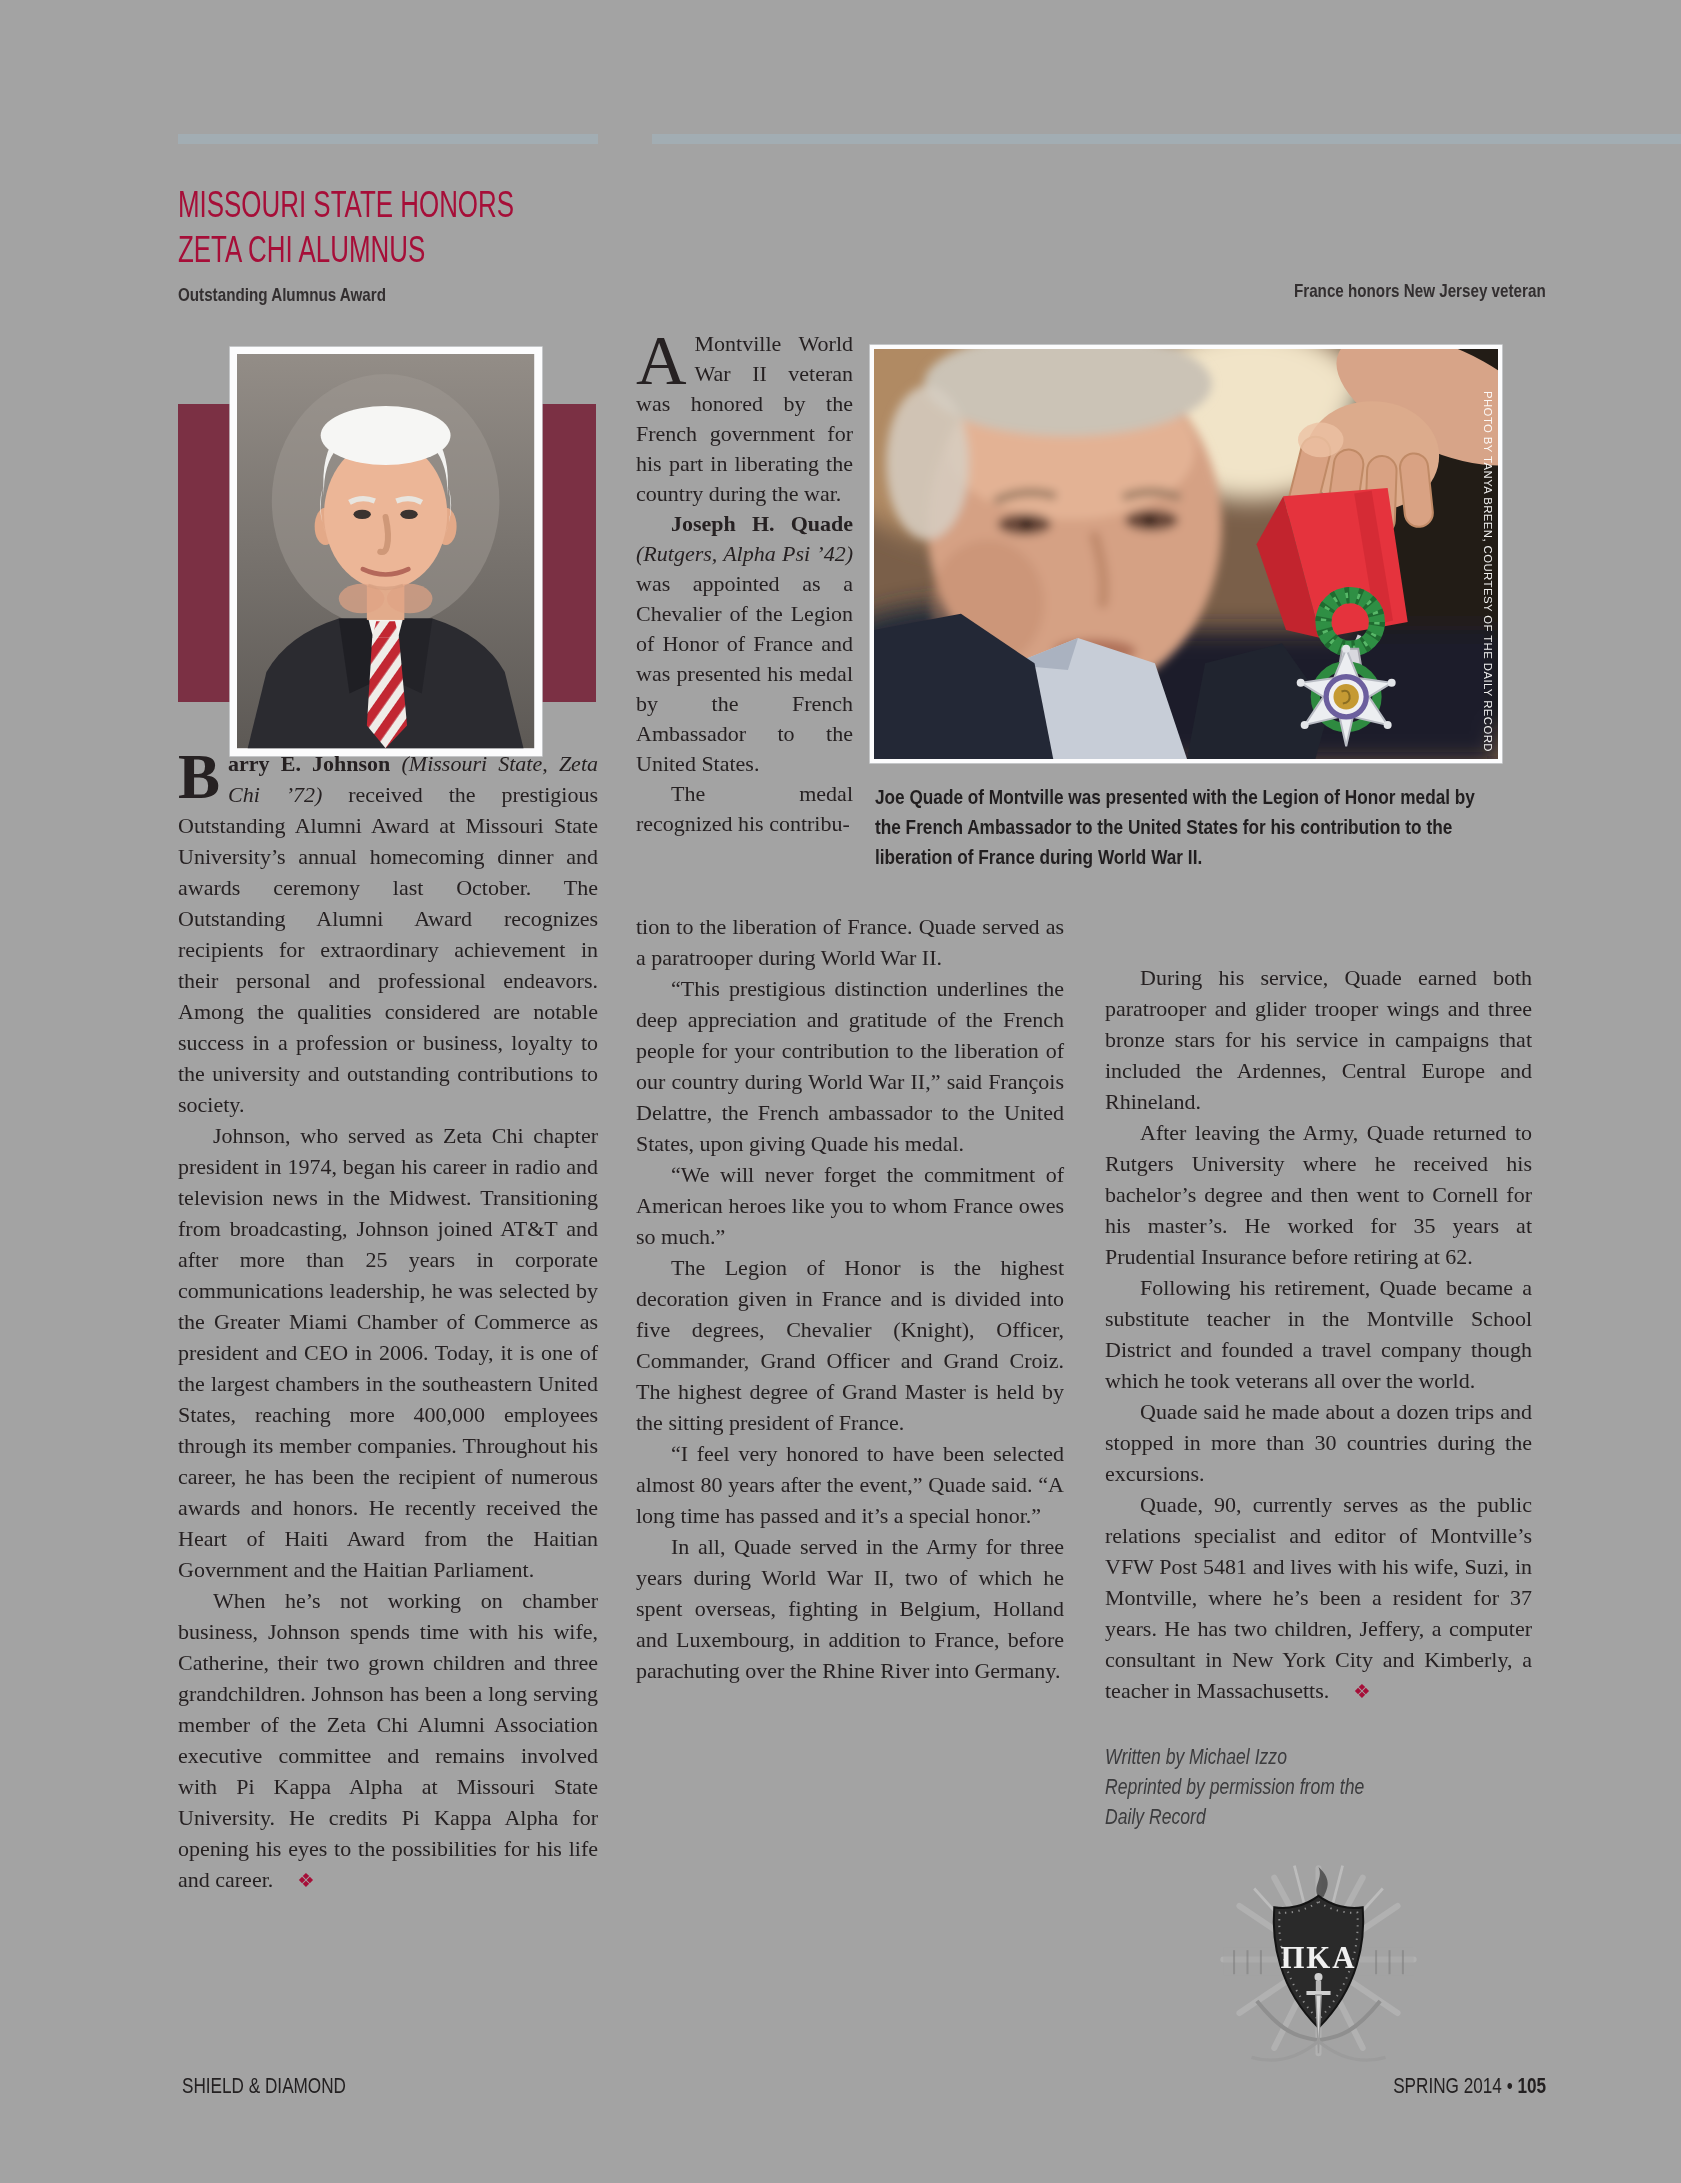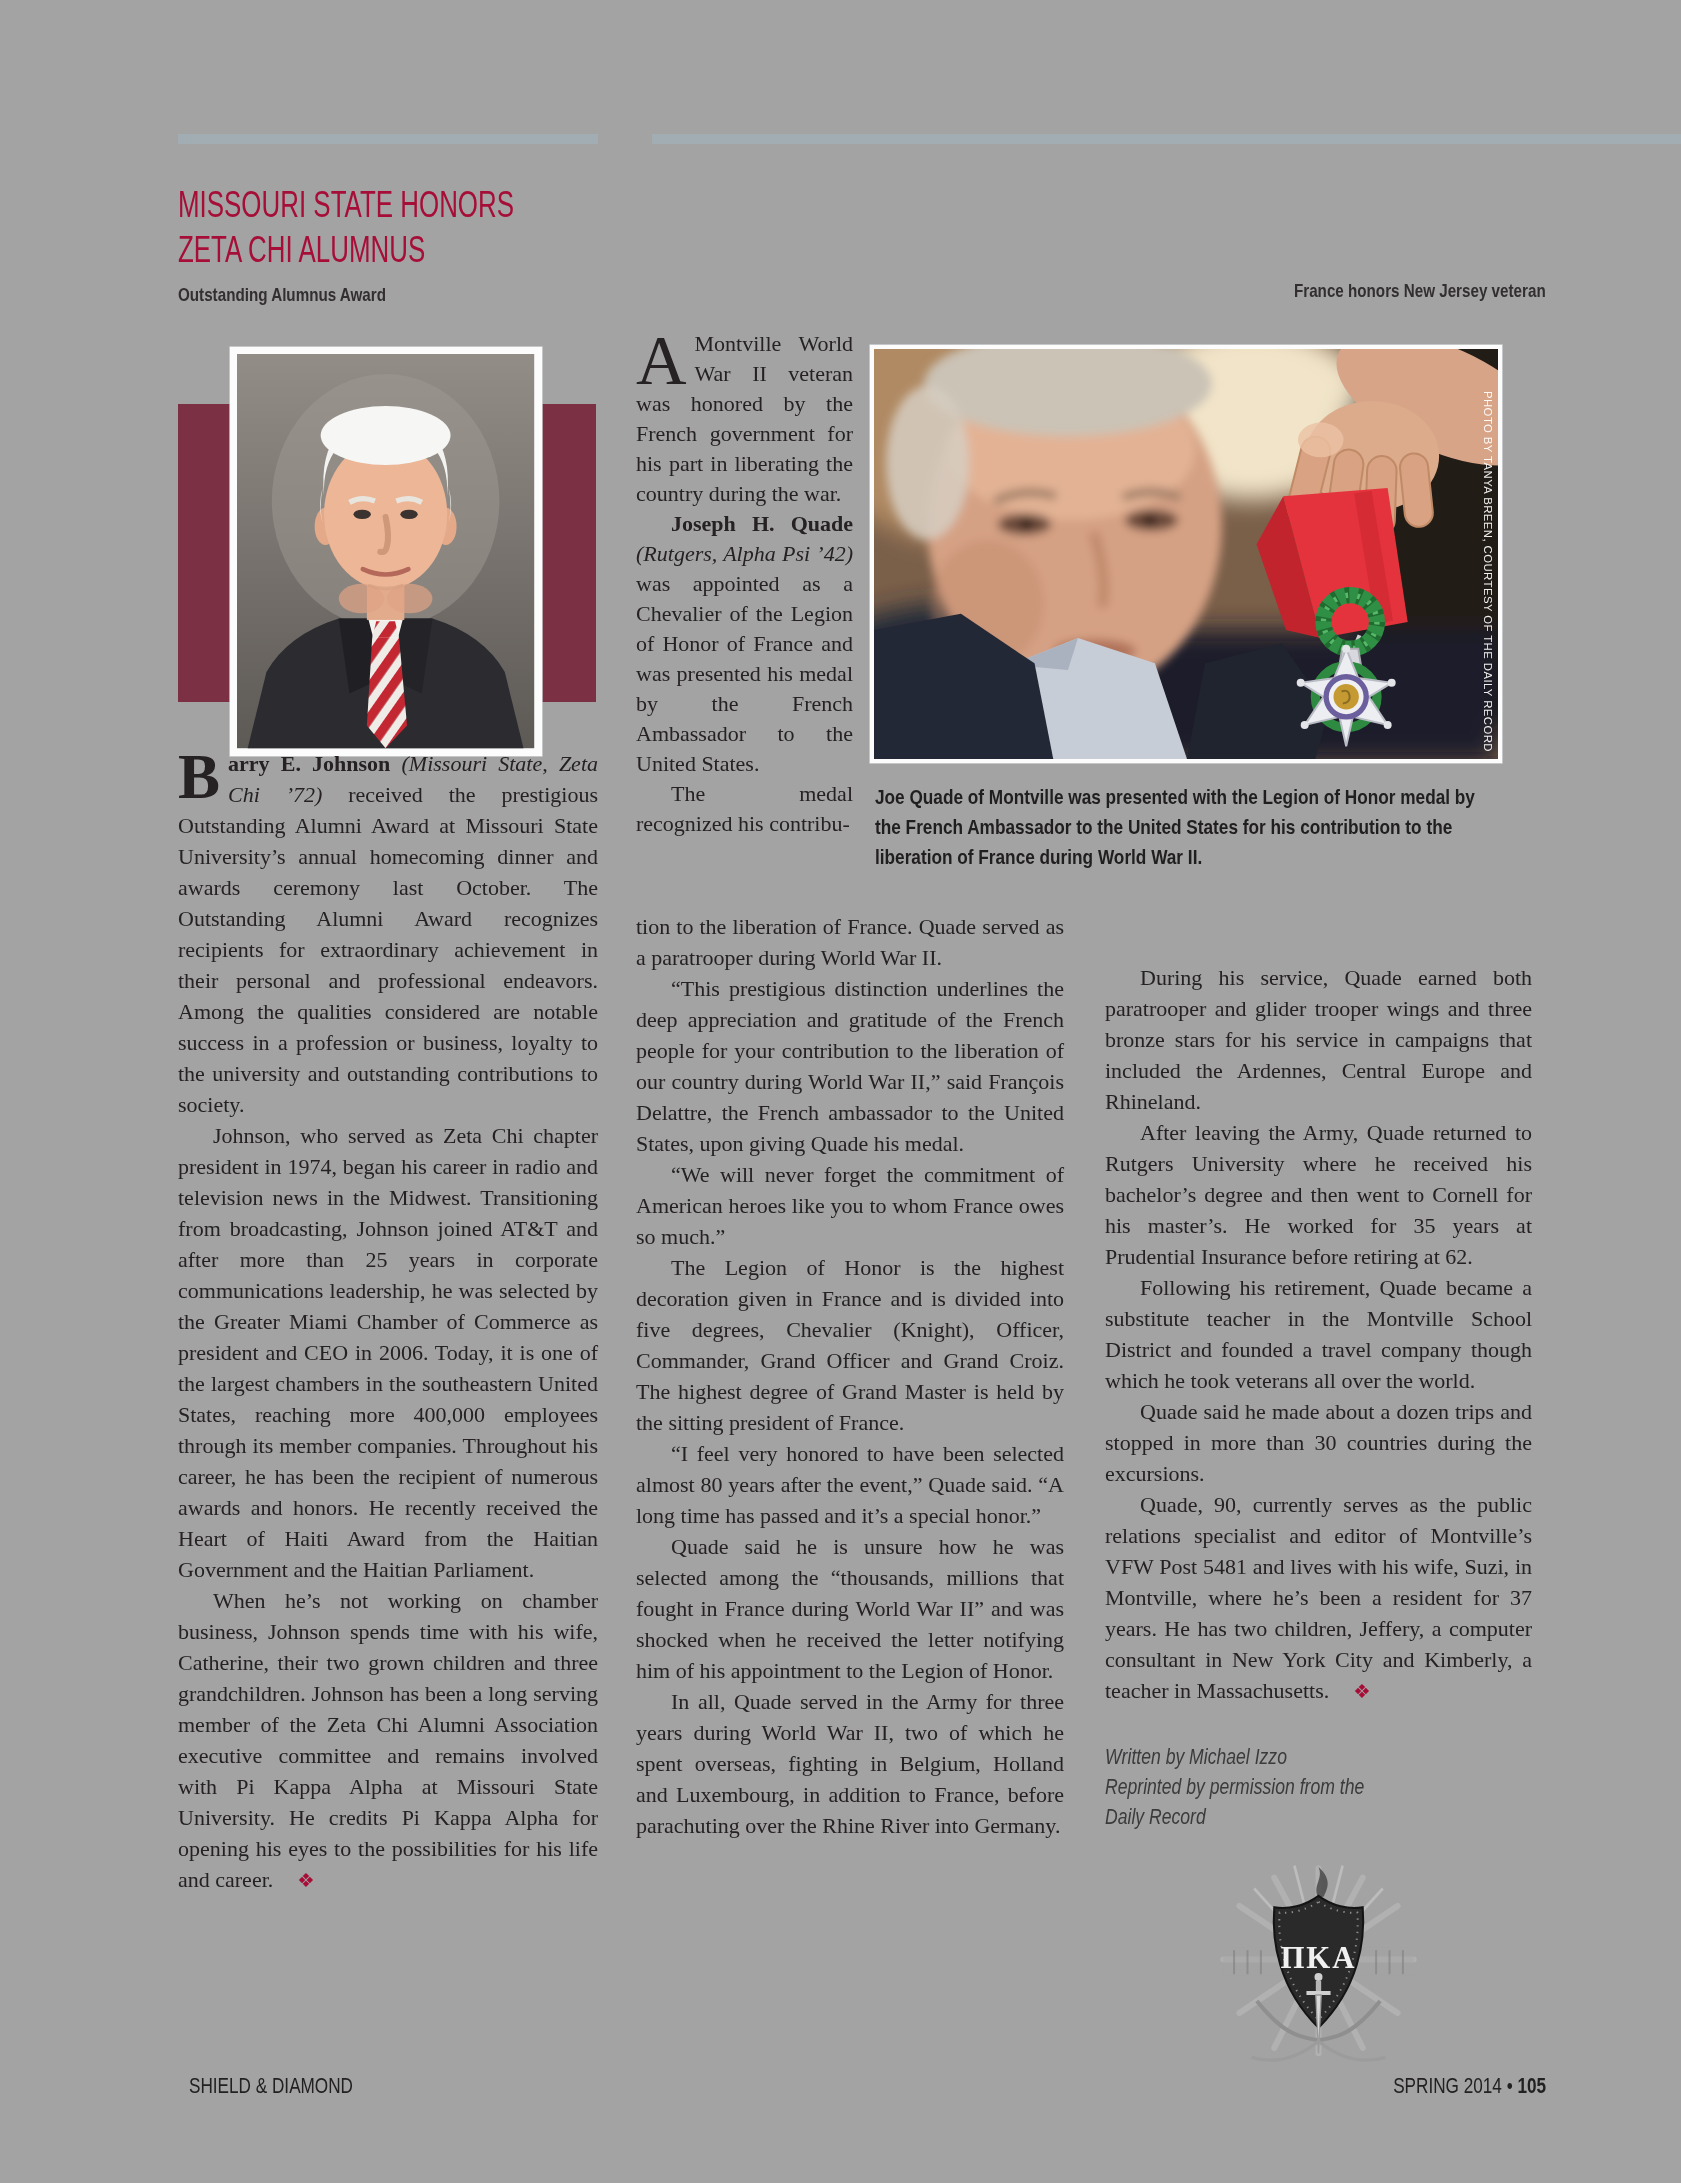--- a/index.html
+++ b/index.html
@@ -214,21 +214,20 @@
     <p class="indent"><b>Joseph H. Quade </b><i>(Rutgers, Alpha Psi ’42) </i><span>was appointed as a Chevalier of the Legion of Honor of France and was presented his medal by the French Ambassador to the United States.</span></p>
     <p class="indent">The medal recognized his contribu-</p>
   </div>
 
   <div class="abs body cont" style="left:636px;top:911px;width:428px;">
       <p>tion to the liberation of France. Quade served as a paratrooper during World War II.</p>
       <p>“This prestigious distinction underlines the deep appreciation and gratitude of the French people for your contribution to the liberation of our country during World War II,” said François Delattre, the French ambassador to the United States, upon giving Quade his medal.</p>
       <p>“We will never forget the commitment of American heroes like you to whom France owes so much.”</p>
       <p>The Legion of Honor is the highest decoration given in France and is divided into five degrees, Chevalier (Knight), Officer, Commander, Grand Officer and Grand Croiz. The highest degree of Grand Master is held by the sitting president of France.</p>
       <p>“I feel very honored to have been selected almost 80 years after the event,” Quade said. “A long time has passed and it’s a special honor.”</p>
-      <p>Quade said he is unsure how he was selected among the “thousands, millions that fought in France during World War II” and was shocked when he received the letter notifying him of his appointment to the Legion of Honor.</p>
       <p>In all, Quade served in the Army for three years during World War II, two of which he spent overseas, fighting in Belgium, Holland and Luxembourg, in addition to France, before parachuting over the Rhine River into Germany.</p>
     </div>
 
   <div class="abs body" style="left:1105px;top:962px;width:427px;">
     <div class="indent">
         <p>During his service, Quade earned both paratrooper and glider trooper wings and three bronze stars for his service in campaigns that included the Ardennes, Central Europe and Rhineland.</p>
         <p>After leaving the Army, Quade returned to Rutgers University where he received his bachelor’s degree and then went to Cornell for his master’s. He worked for 35 years at Prudential Insurance before retiring at 62.</p>
         <p>Following his retirement, Quade became a substitute teacher in the Montville School District and founded a travel company though which he took veterans all over the world.</p>
         <p>Quade said he made about a dozen trips and stopped in more than 30 countries during the excursions.</p>
       </div>
@@ -279,21 +278,21 @@
         <line x1="132" y1="200" x2="168" y2="200" stroke="#d0d0d0" stroke-width="6"></line>
         <polygon points="146,203 154,203 150,290" fill="#d8d8d8" stroke="#9a9a9a" stroke-width="2"></polygon>
         <path d="M58,212 C95,258 118,266 148,270" stroke="#8f8f8f" stroke-width="6" fill="none"></path>
         <path d="M242,212 C205,258 182,266 152,270" stroke="#8f8f8f" stroke-width="6" fill="none"></path>
         <path d="M150,272 C118,298 84,306 50,296" stroke="#9c9c9c" stroke-width="5" fill="none"></path>
         <path d="M150,272 C182,298 216,306 250,296" stroke="#9c9c9c" stroke-width="5" fill="none"></path>
       </svg>
     </div>
   </div>
 
-  <div class="abs footer f-left" style="left:189px;top:2073px;">
+  <div class="abs footer f-left" style="left:182px;top:2073px;">
     <span class="in">SHIELD &amp; DIAMOND</span>
   </div>
   <div class="abs footer f-right" style="left:1104px;top:2073px;width:442px;">
     <span class="in"><span>SPRING 2014 • </span><b>105</b></span>
   </div>
 
 </div>
 
 
 </body></html>

